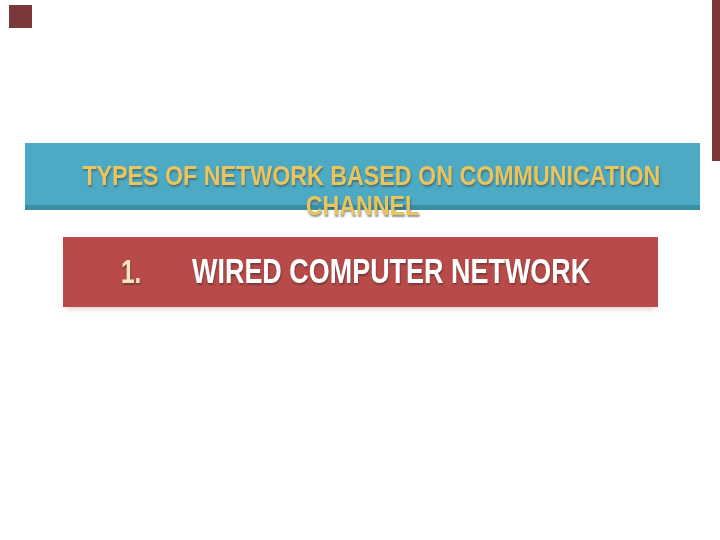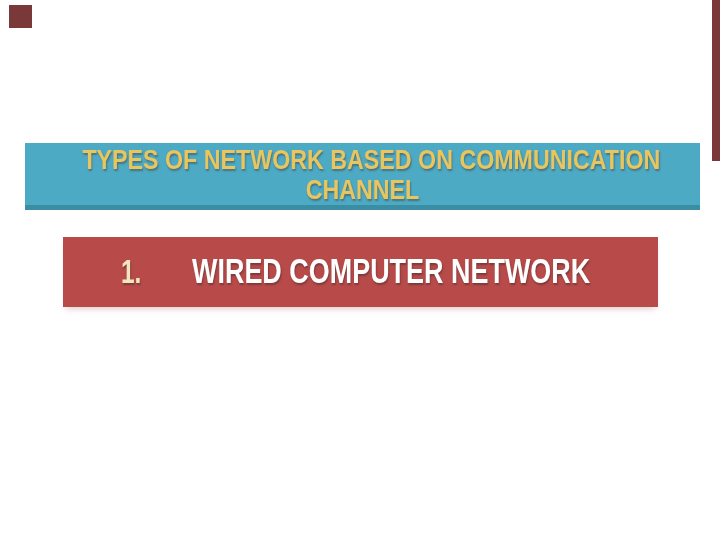--- a/index.html
+++ b/index.html
@@ -28,21 +28,21 @@
 
   
   .title-banner {
     position: absolute;
     left: 25px; top: 143px;
     width: 675px; height: 67px;
     box-sizing: border-box;
     background: #4daac4;
     border-bottom: 5px solid #3b8da4;
     text-align: center;
-    padding-top: 2px;
+    padding-top: 18px;
   }
   .title-line {
     font-weight: bold;
     font-size: 28px;
     line-height: 30px;
     color: #e8c55e;
     letter-spacing: 0px;
     transform: scaleX(0.83);
     transform-origin: center;
     text-shadow: 1px 2px 2px rgba(70,80,80,0.6);

